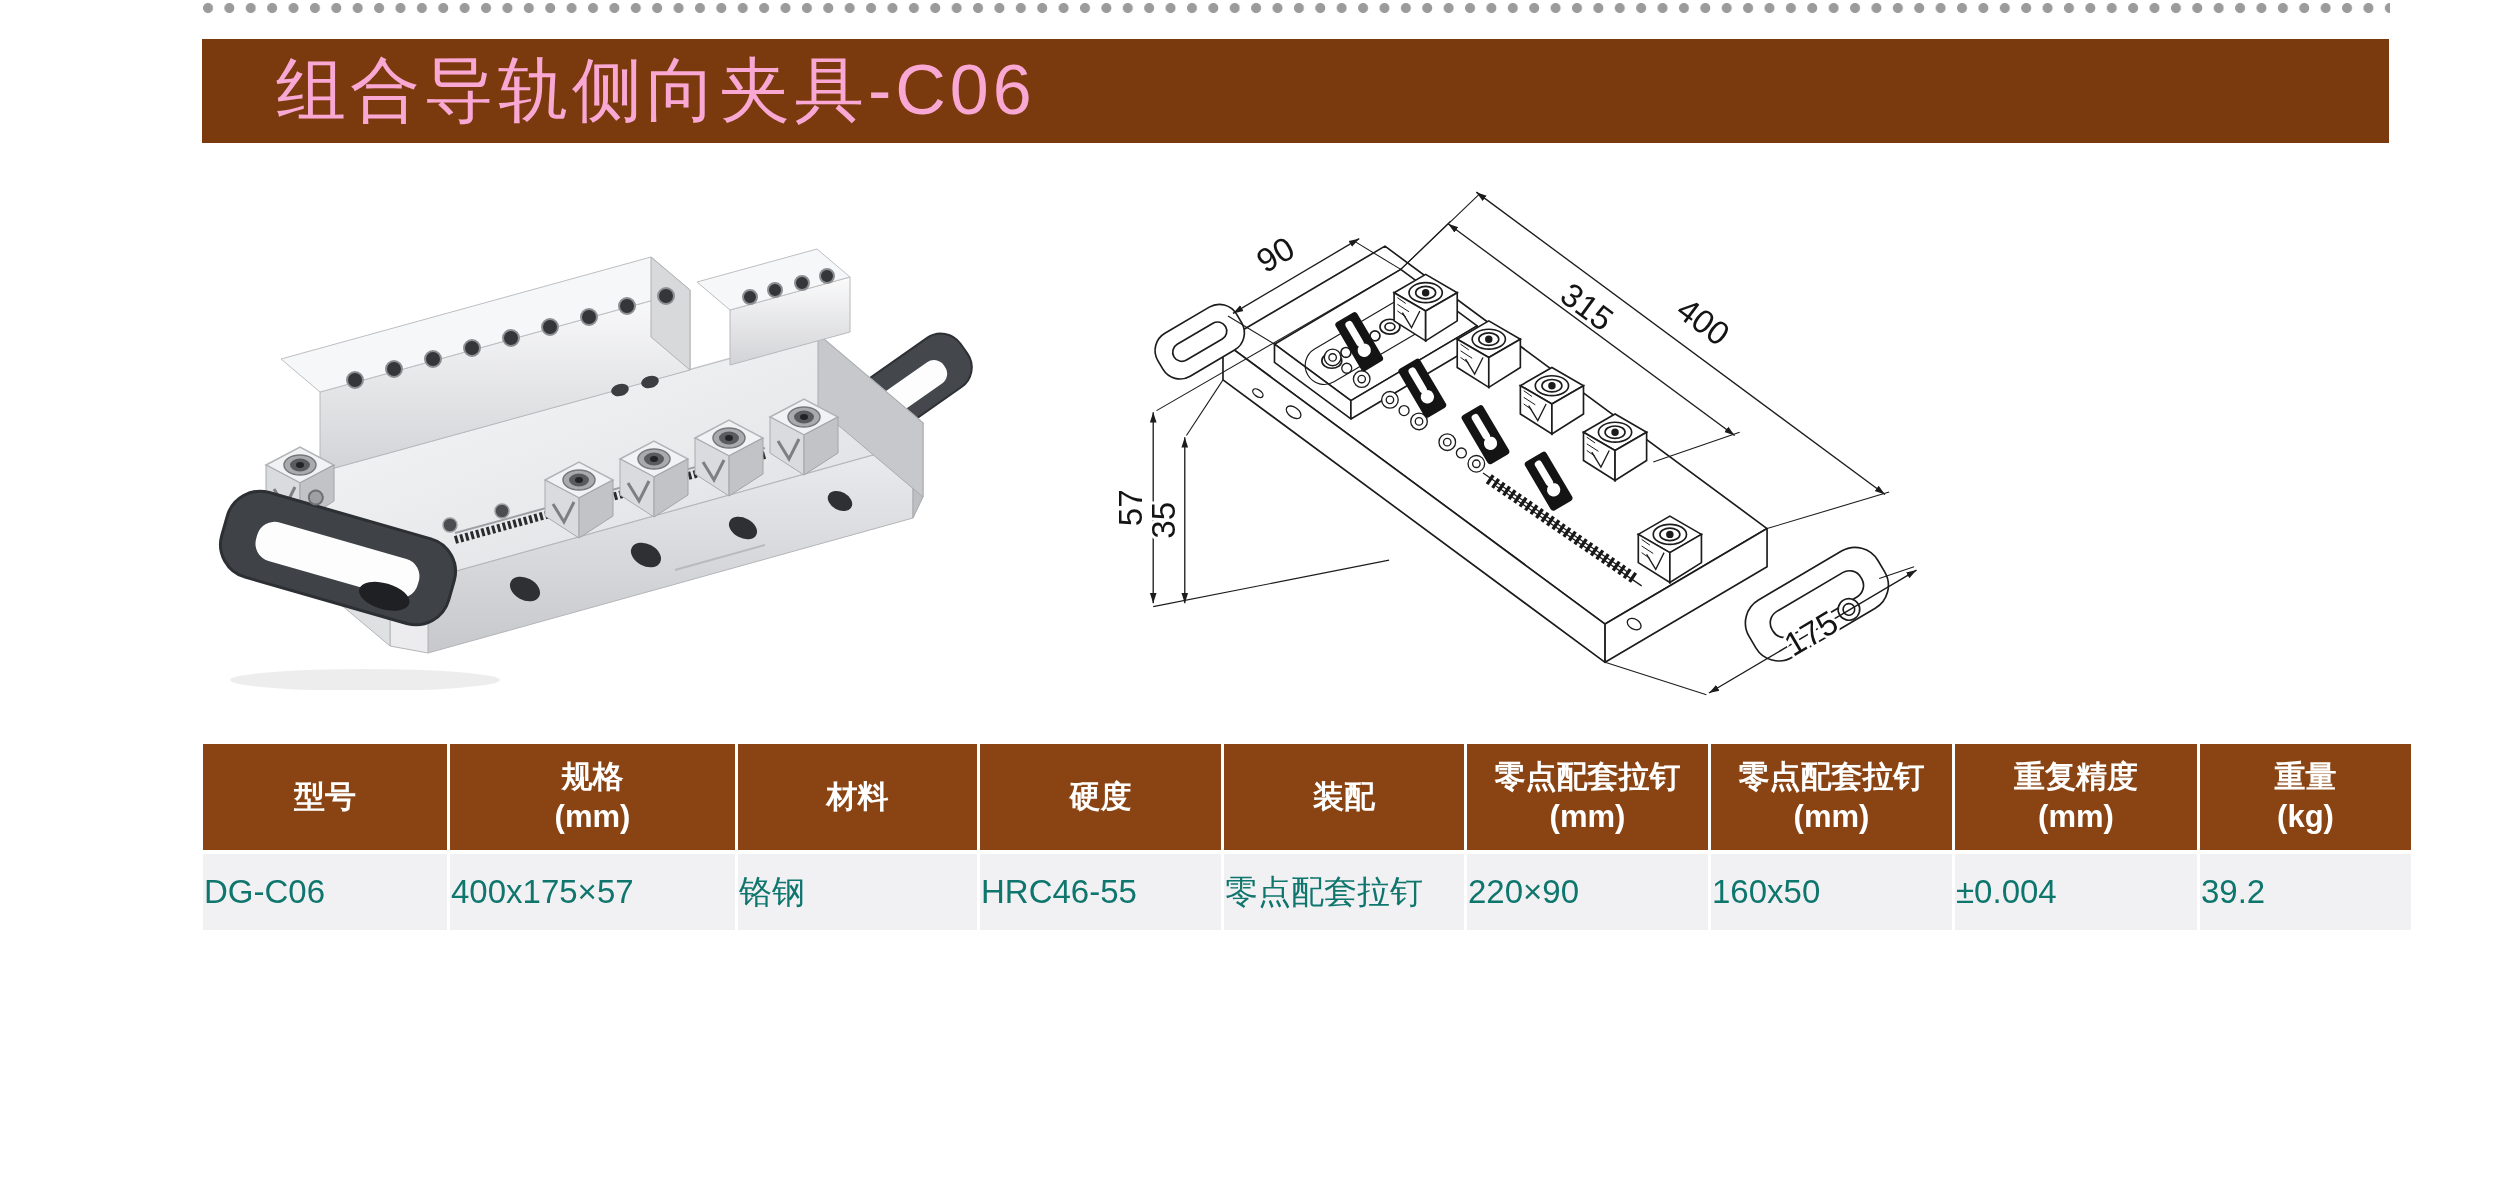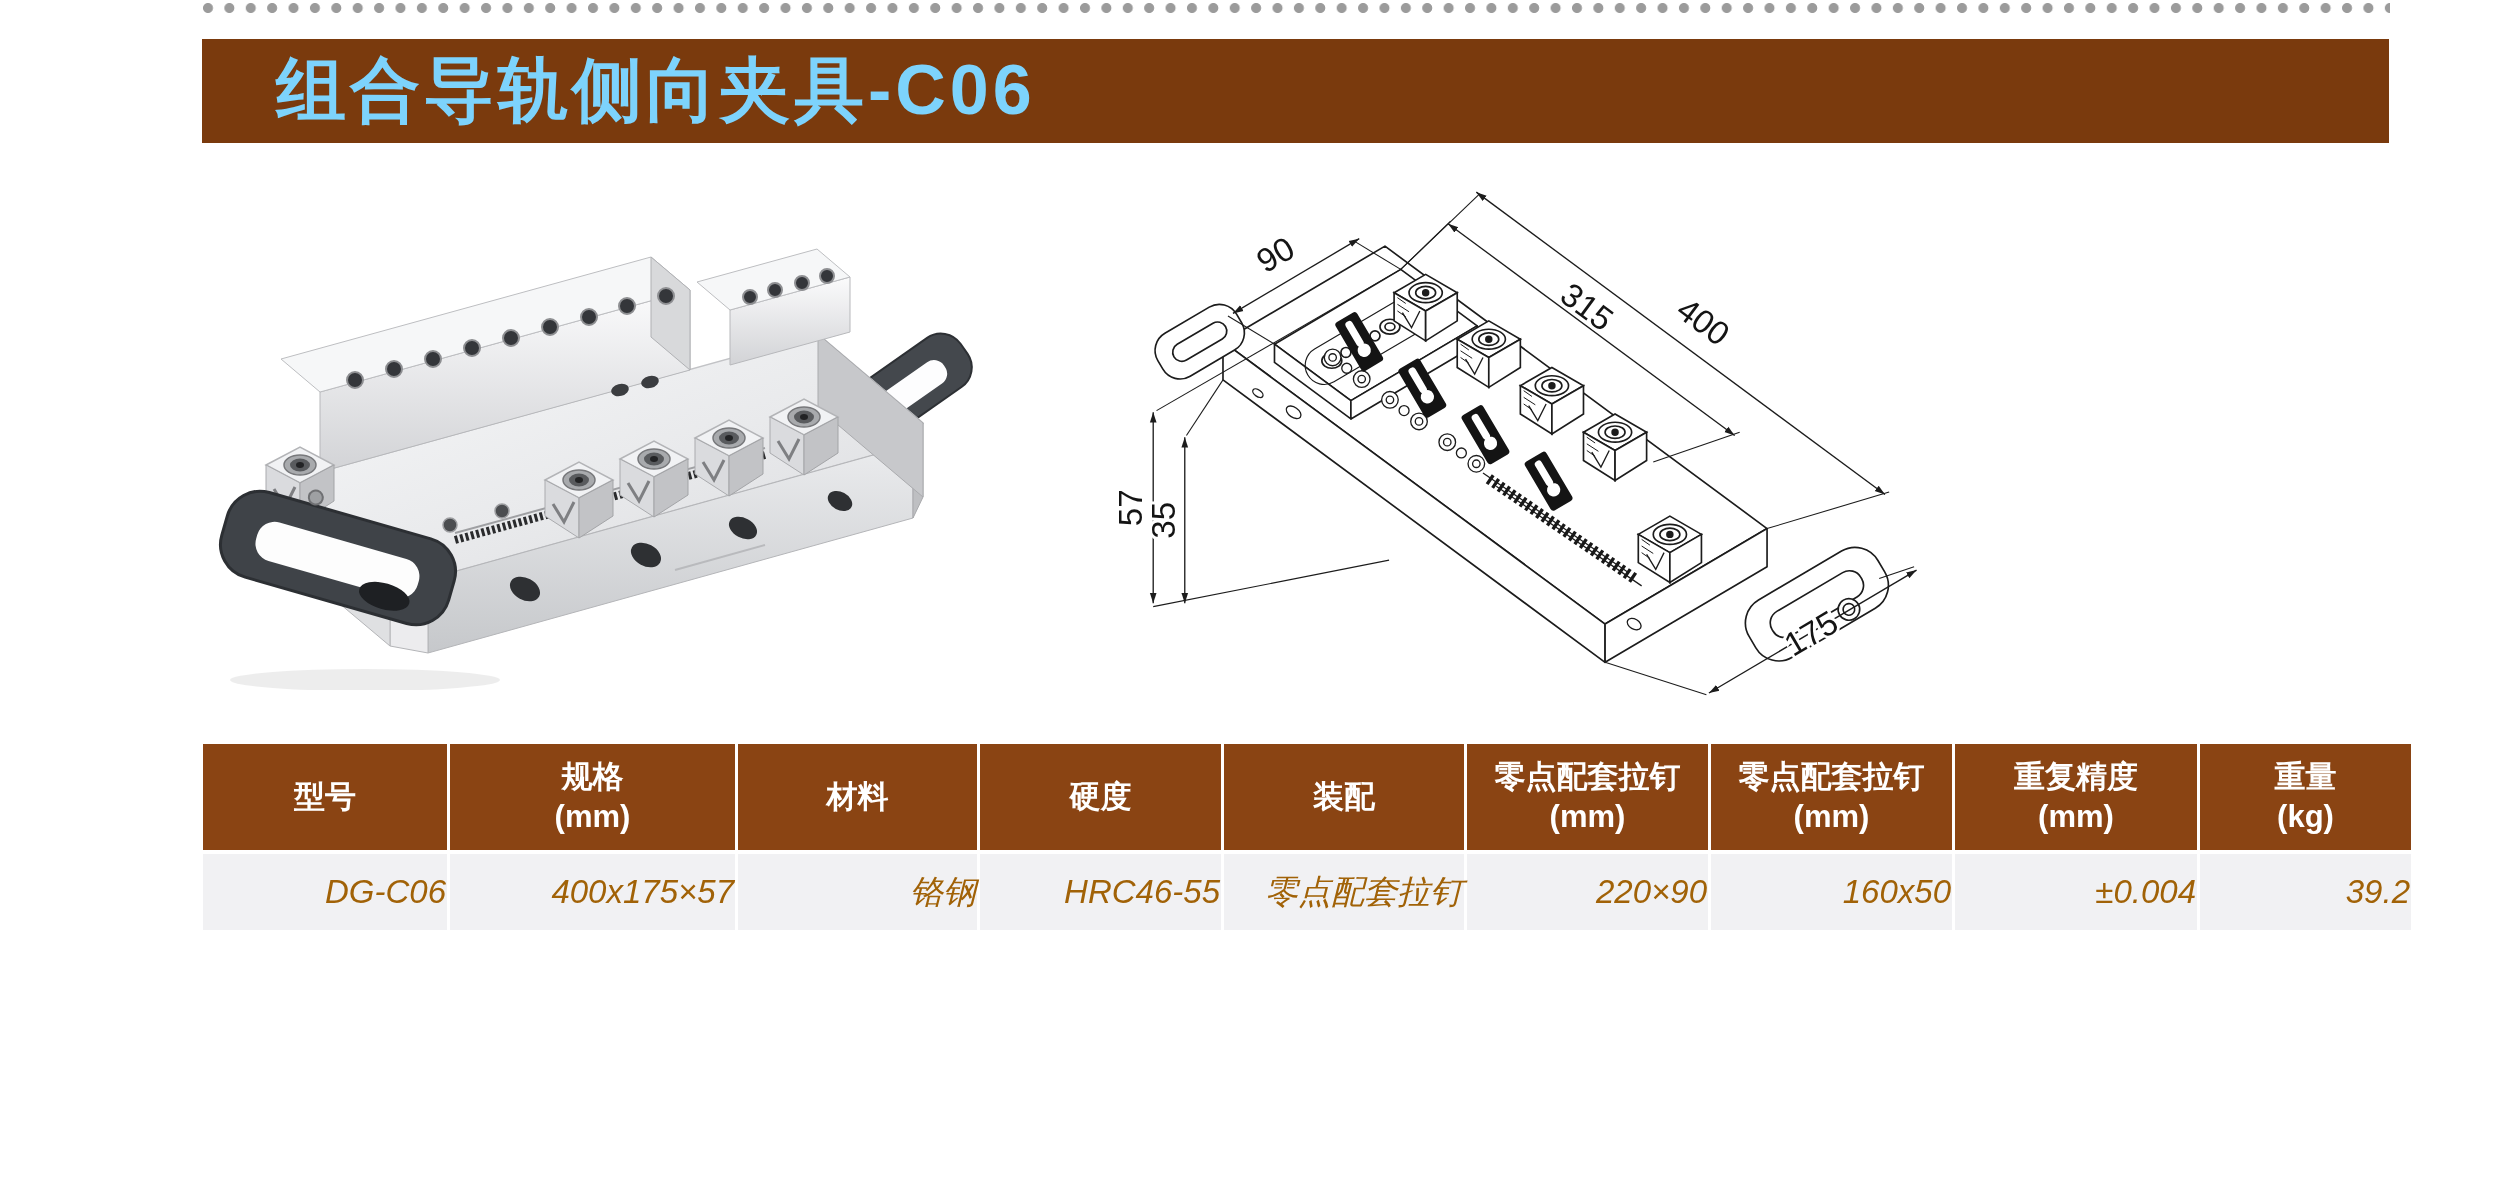--- a/index.html
+++ b/index.html
@@ -3,31 +3,31 @@
 <meta charset="utf-8">
 <style>
   html,body{margin:0;padding:0;background:#fff;}
   .page{position:relative;width:2515px;height:1192px;background:#ffffff;overflow:hidden;
         font-family:"Liberation Sans","DejaVu Sans",sans-serif;}
   .dots{position:absolute;left:203px;top:2px;width:2187px;height:12px;
         background-image:radial-gradient(circle at 5px 6px,#9b9b9b 4.6px,rgba(0,0,0,0) 5.4px);
         background-size:21.4px 12px;background-repeat:repeat-x;}
   .titlebar{position:absolute;left:202px;top:39px;width:2187px;height:104px;background:#7a3a0d;
         display:flex;align-items:center;}
-  .title{color:#7dd3fc;font-size:70px;font-weight:bold;padding-left:74px;letter-spacing:4px;
+  .title{color:#f9a8d4;font-size:70px;font-weight:normal;padding-left:74px;letter-spacing:4px;
         white-space:nowrap;}
   .photo{position:absolute;left:205px;top:240px;width:840px;height:450px;}
   .drawing{position:absolute;left:1115px;top:188px;width:990px;height:515px;}
   table.spec{position:absolute;left:200px;top:740px;width:2190px;border-collapse:separate;
         border-spacing:3px 4px;table-layout:fixed;}
   table.spec th{background:#8a4413;color:#ffffff;font-weight:bold;padding:0;vertical-align:middle;}
   table.spec .hwrap{display:flex;flex-direction:column;justify-content:center;align-items:center;
         height:106px;font-size:31px;line-height:40px;}
-  table.spec td{background:#f1f1f3;color:#a16207;height:74px;text-align:right;vertical-align:middle;
-        font-size:33px;font-style:italic;}
+  table.spec td{background:#f1f1f3;color:#0f766e;height:74px;text-align:left;vertical-align:middle;
+        font-size:33px;}
   .unit:empty{display:none;}
   svg text.dim{font-family:"Liberation Sans",sans-serif;font-size:40px;fill:#141414;
         stroke:#ffffff;stroke-width:7px;paint-order:stroke;text-anchor:middle;}
 </style>
 </head>
 <body>
 
 <div class="page">
 
   <div class="dots"></div>

